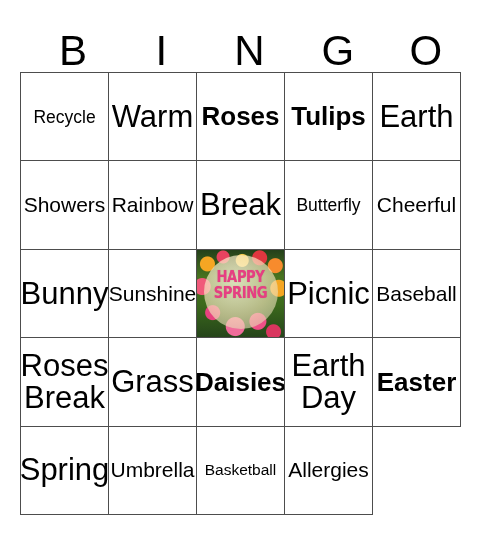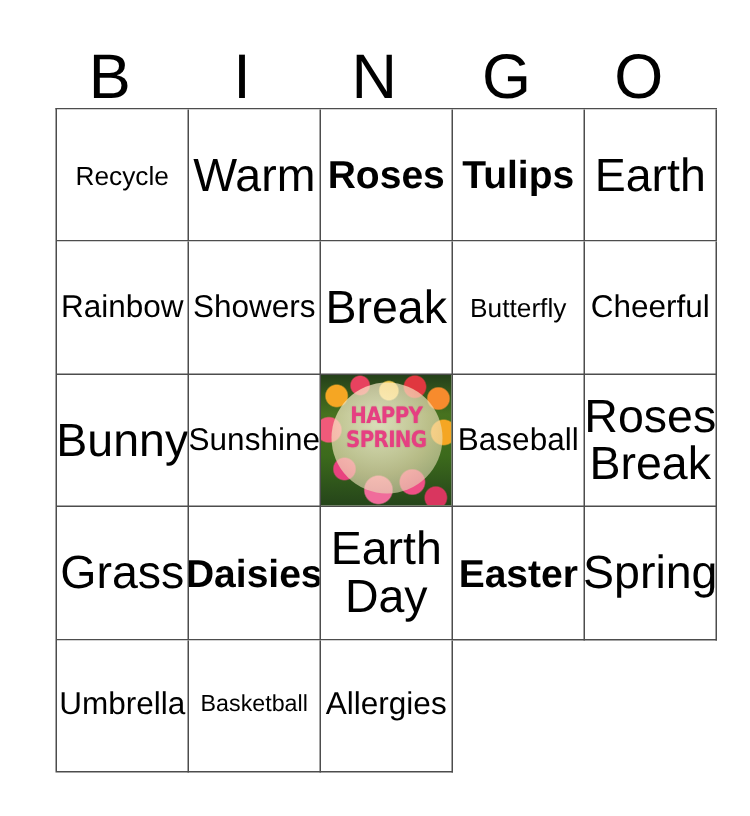--- a/index.html
+++ b/index.html
@@ -38,21 +38,21 @@
     font-size: 42px;
     line-height: 1;
     font-weight: 400;
     color: #000000;
     letter-spacing: 0px;
   }
 
   
   #grid {
     position: absolute;
-    left: 37px;
+    left: 20px;
     top: 72px;
     width: 441px;
     height: 443px;
     display: grid;
     grid-template-columns: repeat(5, 1fr);
     grid-template-rows: repeat(5, 1fr);
     border-top: 1px solid #4d4d4d;
     border-left: 1px solid #4d4d4d;
     background: #ffffff;
     box-sizing: border-box;
@@ -167,24 +167,24 @@
         <span class="cell-text">Roses</span>
       </div>
     <div class="cell sz-lg">
         <span class="cell-text">Tulips</span>
       </div>
     <div class="cell sz-xl">
         <span class="cell-text">Earth</span>
       </div>
 
     <div class="cell sz-md">
+        <span class="cell-text">Showers</span>
+      </div>
+    <div class="cell sz-md">
         <span class="cell-text">Rainbow</span>
-      </div>
-    <div class="cell sz-md">
-        <span class="cell-text">Showers</span>
       </div>
     <div class="cell sz-xl">
         <span class="cell-text">Break</span>
       </div>
     <div class="cell sz-sm">
         <span class="cell-text">Butterfly</span>
       </div>
     <div class="cell sz-md">
         <span class="cell-text">Cheerful</span>
       </div>
@@ -198,20 +198,23 @@
     <div class="cell free-space">
       <div class="free-img">
         <div class="bg"></div>
         <div class="circle"></div>
         <div class="ftext">
           <span>HAPPY</span>
           <span class="l2">SPRING</span>
         </div>
       </div>
     </div>
+    <div class="cell sz-xl">
+        <span class="cell-text">Picnic</span>
+      </div>
     <div class="cell sz-md">
         <span class="cell-text">Baseball</span>
       </div>
 
     <div class="cell sz-xl">
         <span class="cell-text">Roses Break</span>
       </div>
     <div class="cell sz-xl">
         <span class="cell-text">Grass</span>
       </div>

